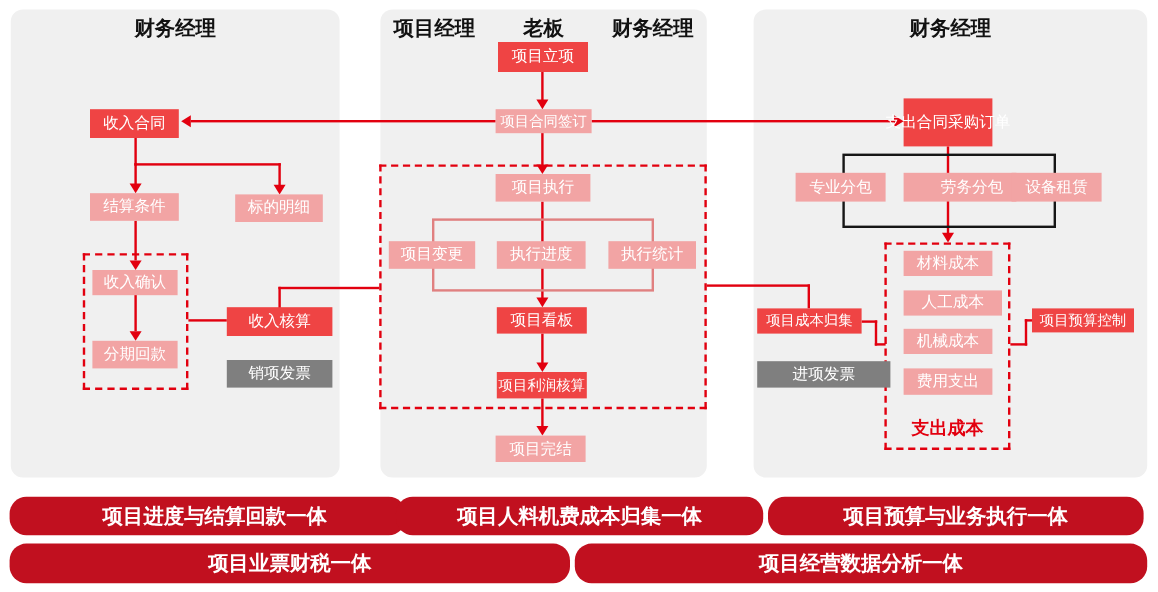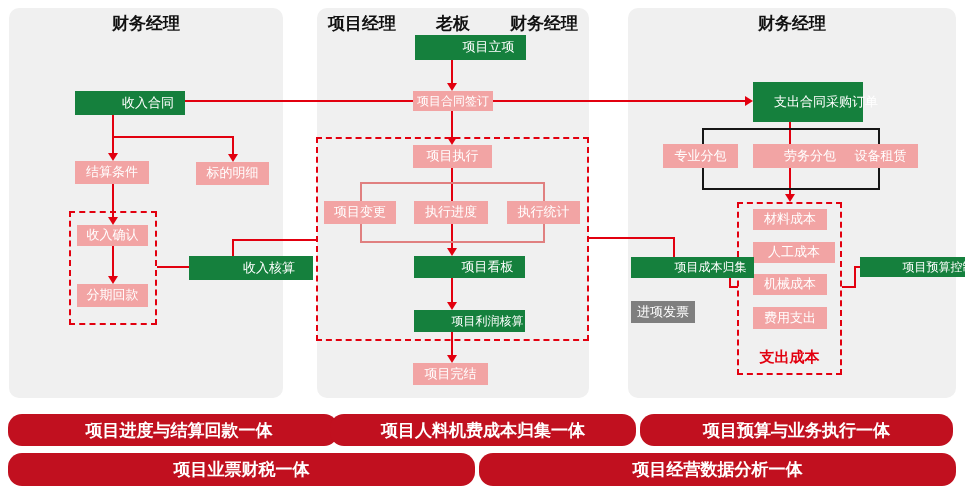--- a/index.html
+++ b/index.html
@@ -4,21 +4,21 @@
 <style>
   html,body{margin:0;padding:0;background:#fff;}
   body{font-family:"Liberation Sans","DejaVu Sans",sans-serif;}
   .stage{position:relative;width:965px;height:493px;background:#ffffff;overflow:hidden;}
   .panel{position:absolute;top:8px;height:390px;background:#f0f0f0;border-radius:10px;}
   .panel-title{position:absolute;top:12px;font-weight:bold;font-size:17px;color:#111;z-index:3;white-space:nowrap;}
   .mid-heads{position:absolute;left:317px;top:12px;width:272px;display:flex;justify-content:space-between;padding:0 11px;box-sizing:border-box;z-index:3;}
   .mid-heads span{font-weight:bold;font-size:17px;color:#111;white-space:nowrap;}
   .node{position:absolute;display:flex;align-items:center;justify-content:center;color:#fff;font-size:13px;z-index:2;white-space:nowrap;text-align:center;line-height:1.25;}
   .node.small{font-size:12px;}
-  .red{background:#15803d;padding-left:36px;}
+  .red{background:#ef4444;}
   .pink{background:#f2a4a4;}
   .gray{background:#7f7f7f;}
   .dashedbox{position:absolute;border:2px dashed #e2000f;z-index:1;box-sizing:border-box;background:transparent;}
   .bracket-mid{position:absolute;border:2px solid #e08080;z-index:1;box-sizing:border-box;}
   .bracket-black{position:absolute;border:2px solid #161616;z-index:1;box-sizing:border-box;}
   .line{position:absolute;background:#e2000f;z-index:1;}
   .arr{position:absolute;width:0;height:0;z-index:1;}
   .arr.down{border-left:5px solid transparent;border-right:5px solid transparent;border-top:8px solid #e2000f;}
   .arr.left{border-top:5px solid transparent;border-bottom:5px solid transparent;border-right:8px solid #e2000f;}
   .arr.right{border-top:5px solid transparent;border-bottom:5px solid transparent;border-left:8px solid #e2000f;}
@@ -93,20 +93,21 @@
   <div class="bracket-mid" style="left:360px;top:182px;width:185px;height:61px;"></div>
   <div class="bracket-black" style="left:702px;top:128px;width:178px;height:62px;"></div>
   <div class="dashedbox" style="left:737px;top:202px;width:105px;height:173px;"></div>
 
   <div class="node red" style="left:75px;top:91px;width:74px;height:24px;">收入合同</div>
   <div class="node pink" style="left:75px;top:161px;width:74px;height:23px;">结算条件</div>
   <div class="node pink" style="left:196px;top:162px;width:73px;height:23px;">标的明细</div>
   <div class="node pink" style="left:77px;top:225px;width:71px;height:21px;">收入确认</div>
   <div class="node pink" style="left:77px;top:284px;width:71px;height:23px;">分期回款</div>
   <div class="node red" style="left:189px;top:256px;width:88px;height:24px;">收入核算</div>
+  <div class="node gray" style="left:189px;top:300px;width:88px;height:23px;">销项发票</div>
 
   <div class="node red" style="left:415px;top:35px;width:75px;height:25px;">项目立项</div>
   <div class="node pink small" style="left:413px;top:91px;width:80px;height:20px;">项目合同签订</div>
   <div class="node pink" style="left:413px;top:145px;width:79px;height:23px;">项目执行</div>
   <div class="node pink" style="left:324px;top:201px;width:72px;height:23px;">项目变更</div>
   <div class="node pink" style="left:414px;top:201px;width:74px;height:23px;">执行进度</div>
   <div class="node pink" style="left:507px;top:201px;width:73px;height:23px;">执行统计</div>
   <div class="node red" style="left:414px;top:256px;width:75px;height:22px;">项目看板</div>
   <div class="node red small" style="left:414px;top:310px;width:75px;height:22px;">项目利润核算</div>
   <div class="node pink" style="left:413px;top:363px;width:75px;height:22px;">项目完结</div>
@@ -117,21 +118,21 @@
   </div>
   <div class="node pink" style="left:663px;top:144px;width:75px;height:24px;">专业分包</div>
   <div class="node pink" style="left:753px;top:144px;width:74px;height:24px;padding-left:20px;">劳务分包</div>
   <div class="node pink" style="left:843px;top:144px;width:75px;height:24px;">设备租赁</div>
   <div class="node pink" style="left:753px;top:209px;width:74px;height:21px;">材料成本</div>
   <div class="node pink" style="left:753px;top:242px;width:82px;height:21px;">人工成本</div>
   <div class="node pink" style="left:753px;top:274px;width:74px;height:21px;">机械成本</div>
   <div class="node pink" style="left:753px;top:307px;width:74px;height:22px;">费用支出</div>
   <div class="cost-label" style="left:737px;top:348px;width:105px;text-align:center;">支出成本</div>
   <div class="node red small" style="left:631px;top:257px;width:87px;height:21px;">项目成本归集</div>
-  <div class="node gray" style="left:631px;top:301px;width:64px;height:22px;">进项发票</div>
+  <div class="node gray" style="left:631px;top:301px;width:111px;height:22px;">进项发票</div>
   <div class="node red small" style="left:860px;top:257px;width:85px;height:20px;">项目预算控制</div>
 
   <div class="banner" style="left:8px;top:414px;width:318px;height:32px;padding-left:12px;">项目进度与结算回款一体</div>
   <div class="banner" style="left:330px;top:414px;width:306px;height:32px;">项目人料机费成本归集一体</div>
   <div class="banner" style="left:640px;top:414px;width:313px;height:32px;">项目预算与业务执行一体</div>
   <div class="banner" style="left:8px;top:453px;width:467px;height:33px;">项目业票财税一体</div>
   <div class="banner" style="left:479px;top:453px;width:477px;height:33px;">项目经营数据分析一体</div>
 
 </div>
 

